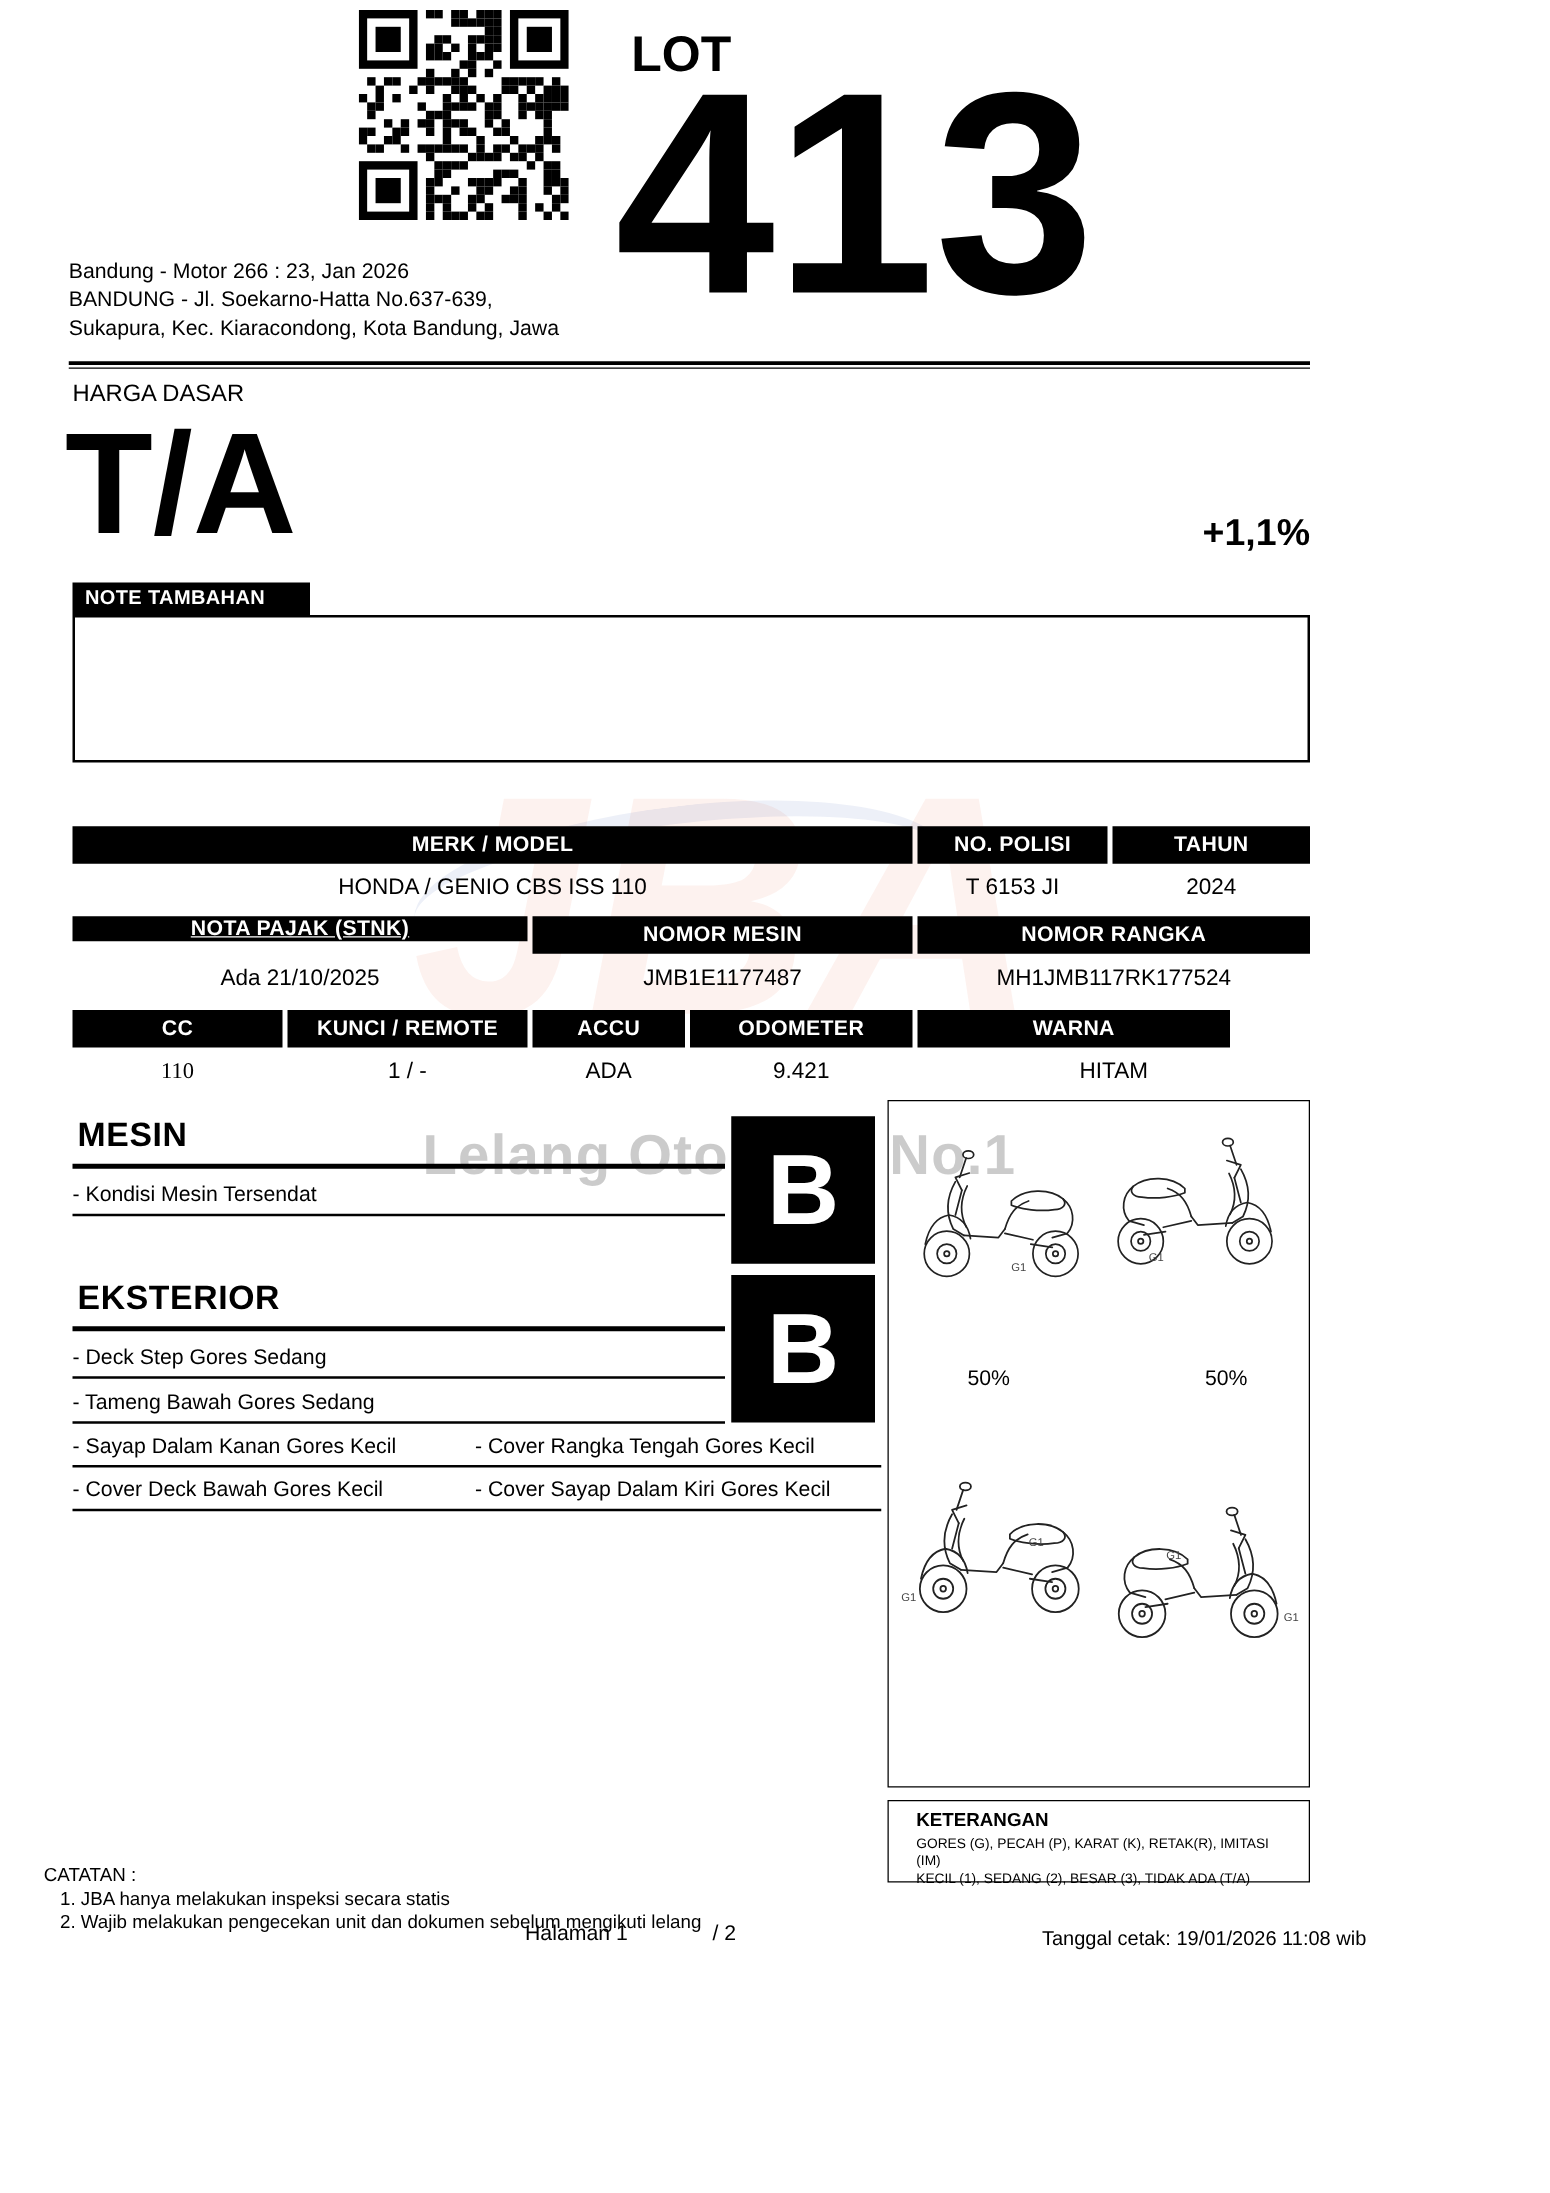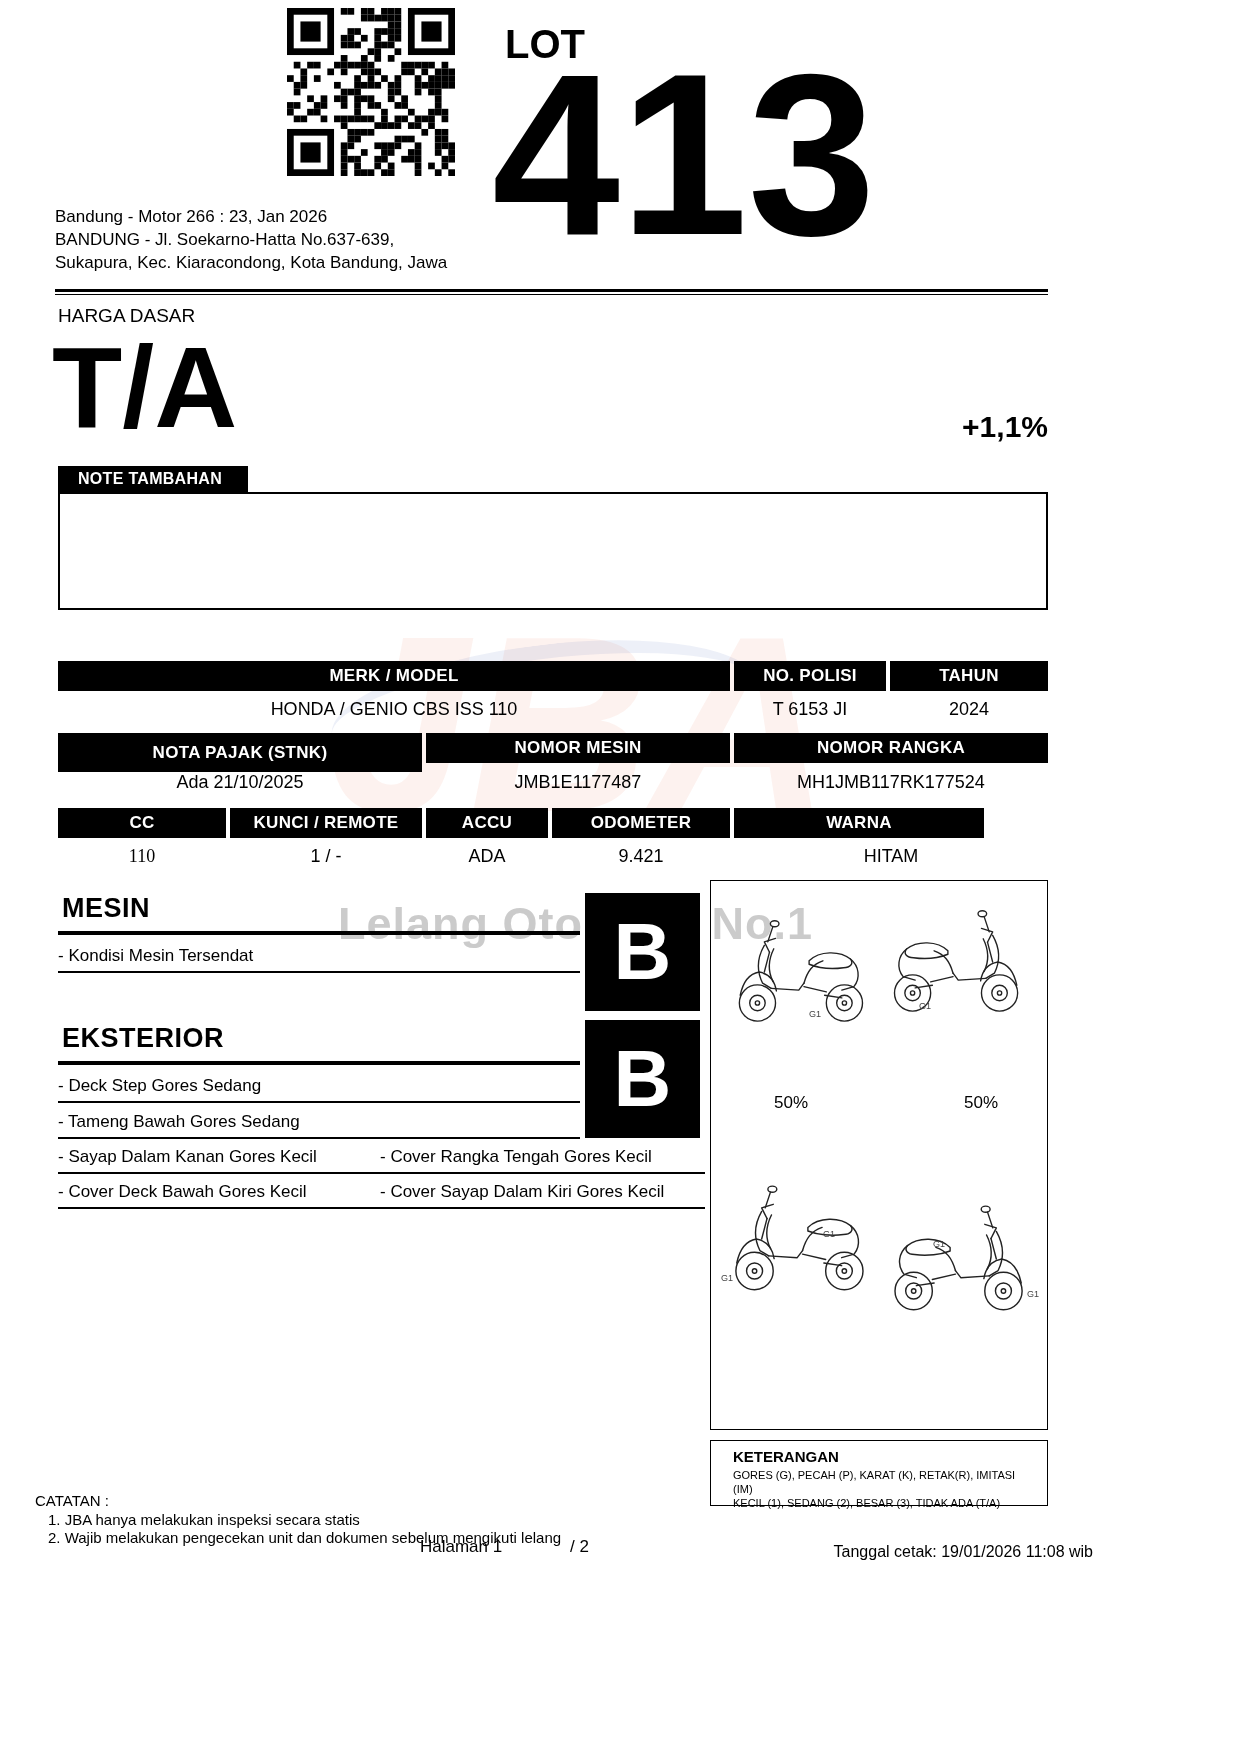--- a/index.html
+++ b/index.html
@@ -294,31 +294,31 @@
     <div>BANDUNG - Jl. Soekarno-Hatta No.637-639,</div>
     <div>Sukapura, Kec. Kiaracondong, Kota Bandung, Jawa</div>
   </div>
 
   <div class="abs" style="left:55px; top:289px; width:993px; height:6px; border-top:3px solid #000; border-bottom:1.5px solid #000;"></div>
 
   <div class="abs" style="left:58px; top:305px; font-size:19px;">HARGA DASAR</div>
   <div class="abs" style="left:52px; top:330px; font-size:115px; font-weight:bold; line-height:1;">T/A</div>
   <div class="abs" style="left:848px; top:410px; width:200px; text-align:right; font-size:30px; font-weight:bold;">+1,1%</div>
 
-  <div class="abs bar" style="left:58px; top:466px; width:190px; height:26px; justify-content:flex-start; padding-left:20px; font-size:16px;">NOTE TAMBAHAN</div>
+  <div class="abs bar" style="left:58px; top:466px; width:190px; height:26px; justify-content:flex-start; padding-left:10px; font-size:16px;">NOTE TAMBAHAN</div>
   <div class="abs" style="left:58px; top:492px; width:990px; height:118px; border:2px solid #000; font-size:16px; padding:6px;"></div>
 
   <div class="abs bar" style="left:58px;  top:661px; width:672px; height:30px;">MERK / MODEL</div>
   <div class="abs bar" style="left:734px; top:661px; width:152px; height:30px;">NO. POLISI</div>
   <div class="abs bar" style="left:890px; top:661px; width:158px; height:30px;">TAHUN</div>
   <div class="abs val" style="left:58px;  top:699px; width:672px;">HONDA / GENIO CBS ISS 110</div>
   <div class="abs val" style="left:734px; top:699px; width:152px;">T 6153 JI</div>
   <div class="abs val" style="left:890px; top:699px; width:158px;">2024</div>
 
-  <div class="abs bar" style="left:58px;  top:733px; width:364px; height:39px;">NOTA PAJAK (STNK)</div>
+  <div class="abs bar" style="left:58px;  top:733px; width:364px; height:20px;text-decoration:underline;">NOTA PAJAK (STNK)</div>
   <div class="abs bar" style="left:426px; top:733px; width:304px; height:30px;">NOMOR MESIN</div>
   <div class="abs bar" style="left:734px; top:733px; width:314px; height:30px;">NOMOR RANGKA</div>
   <div class="abs val" style="left:58px;  top:772px; width:364px;">Ada 21/10/2025</div>
   <div class="abs val" style="left:426px; top:772px; width:304px;">JMB1E1177487</div>
   <div class="abs val" style="left:734px; top:772px; width:314px;">MH1JMB117RK177524</div>
 
   <div class="abs bar" style="left:58px;  top:808px; width:168px; height:30px;">CC</div>
   <div class="abs bar" style="left:230px; top:808px; width:192px; height:30px;">KUNCI / REMOTE</div>
   <div class="abs bar" style="left:426px; top:808px; width:122px; height:30px;">ACCU</div>
   <div class="abs bar" style="left:552px; top:808px; width:178px; height:30px;">ODOMETER</div>

